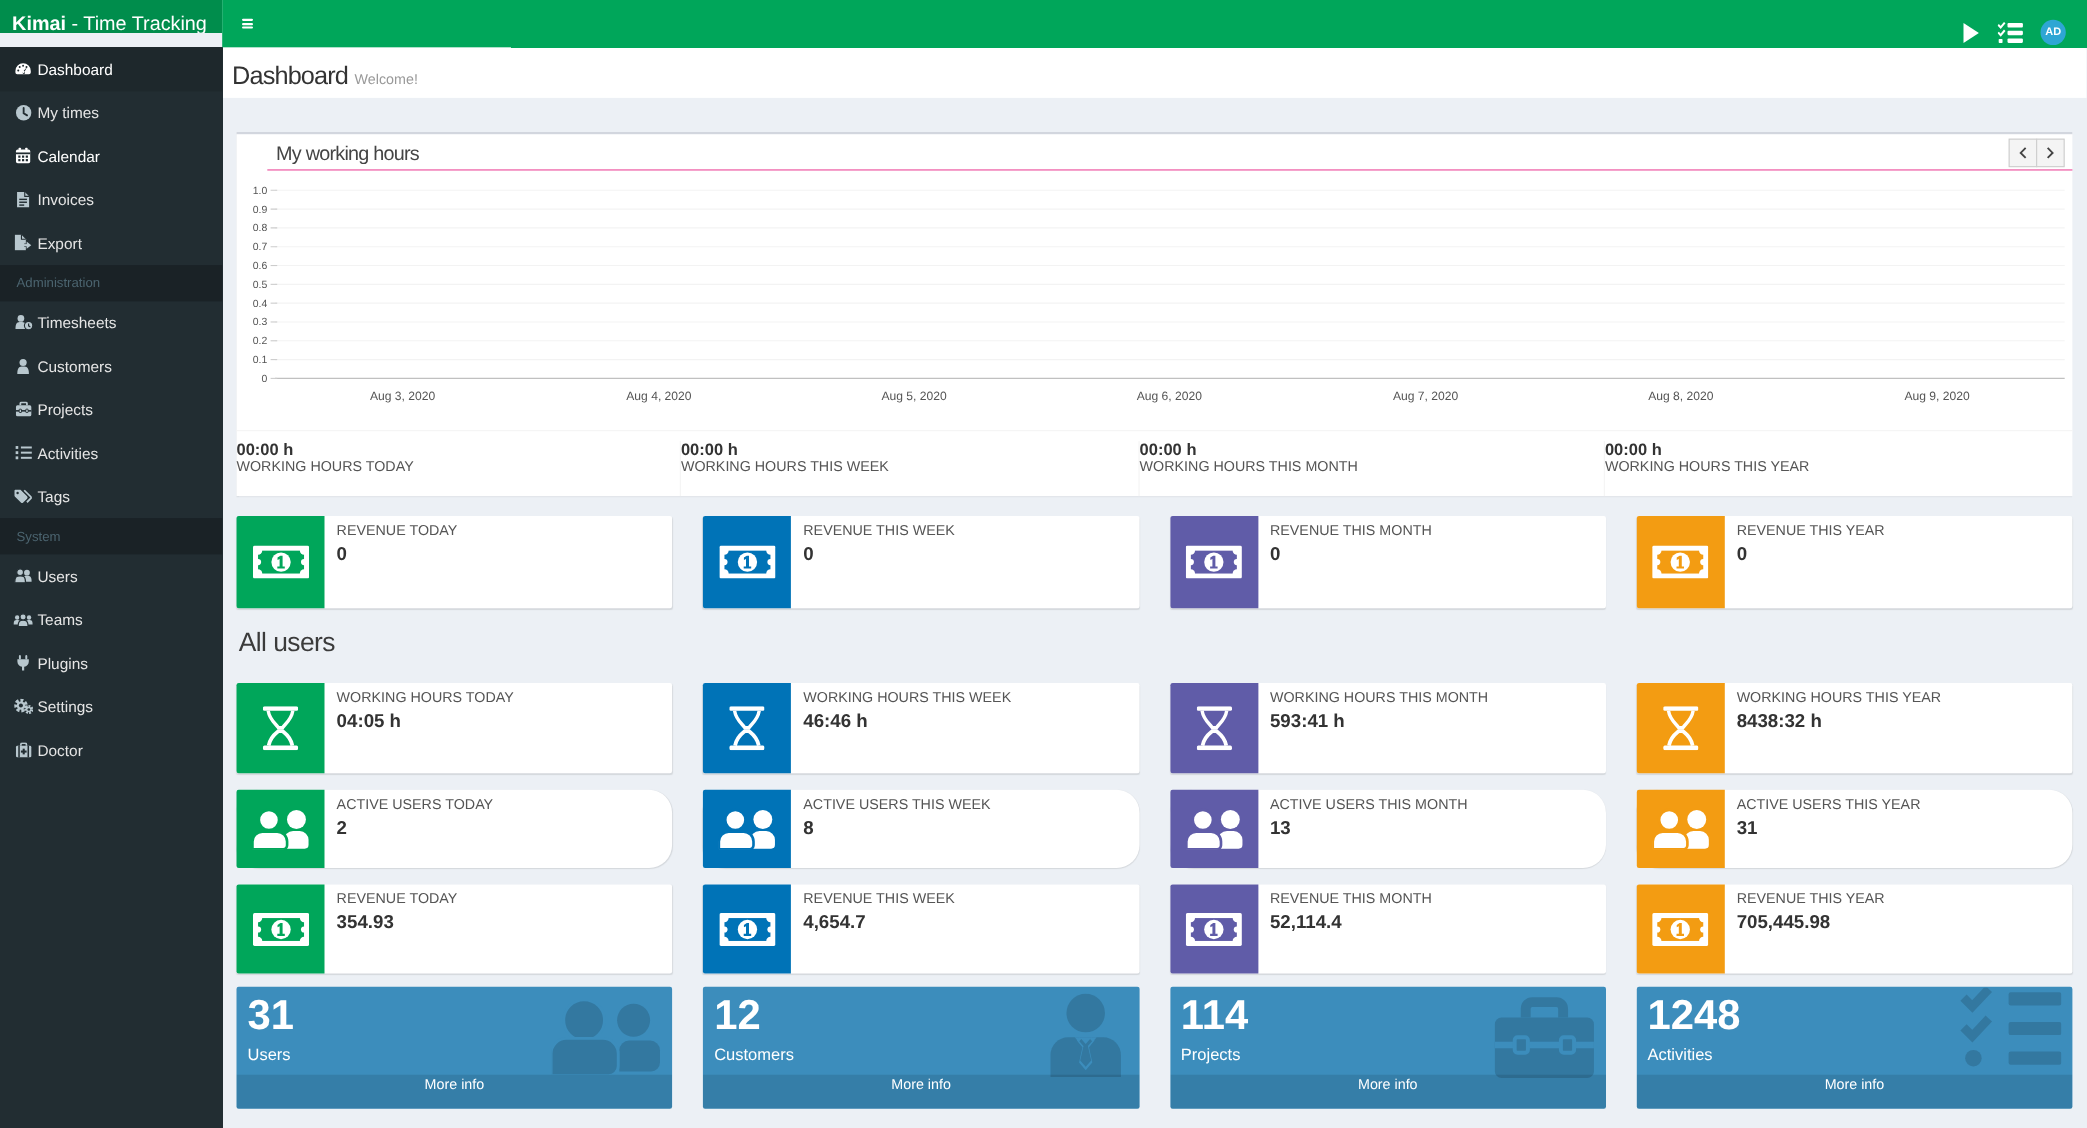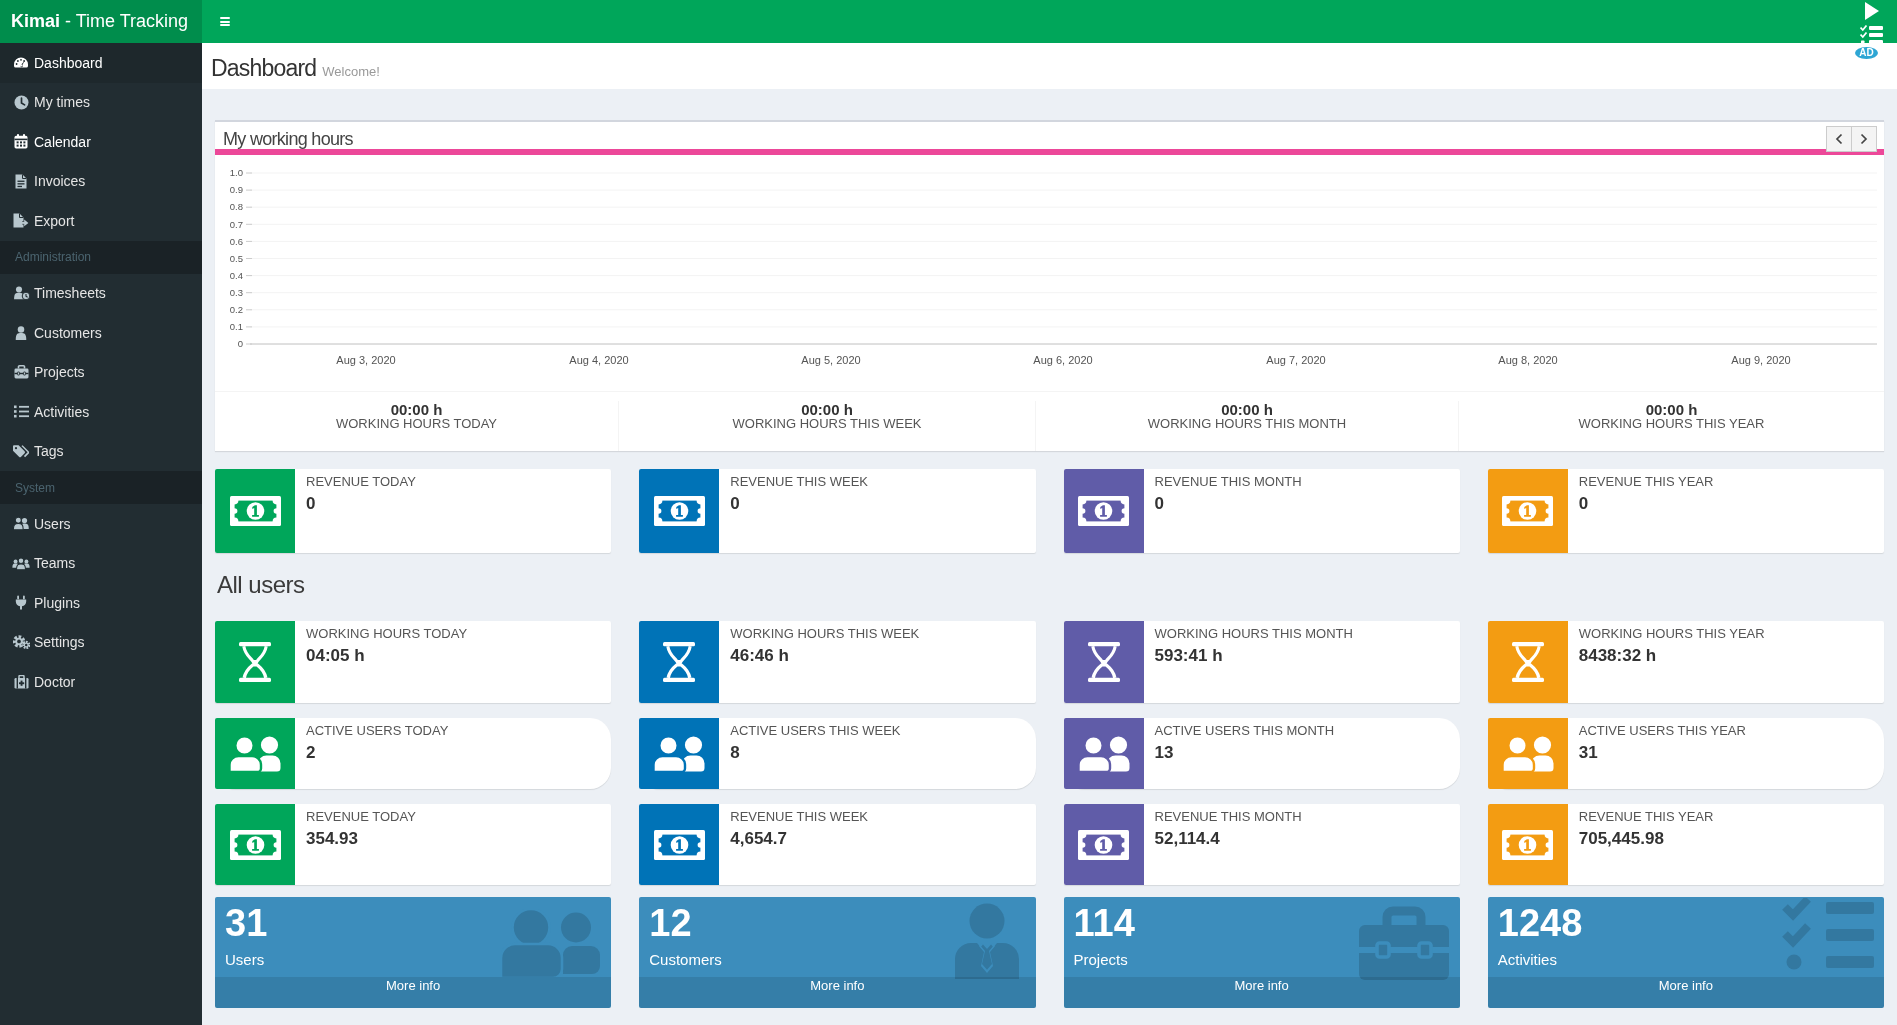--- a/index.html
+++ b/index.html
@@ -2,26 +2,26 @@
 <html><head>
 <meta charset="utf-8">
 <title>Kimai - Time Tracking</title>
 <style>
 * { margin:0; padding:0; box-sizing:border-box; }
 html,body { width:1897px; height:1025px; overflow:hidden; }
 body { font-family:"Liberation Sans", sans-serif; background:#ecf0f5; font-size:14px; color:#333; }
 
 
 .main-header { position:fixed; top:0; left:0; width:1897px; height:43px; z-index:10; }
-.logo { position:absolute; left:0; top:0; width:202px; height:43px; background:#008d4c; color:#fff; font-size:18px; line-height:43px; padding-left:11px; white-space:nowrap; overflow:hidden; }
+.logo { position:absolute; left:0; top:0; width:202px; height:30px; background:#008d4c; color:#fff; font-size:18px; line-height:43px; padding-left:11px; white-space:nowrap; overflow:hidden; }
 .logo b { font-weight:bold; }
 .navbar { position:absolute; left:202px; top:0; right:0; height:43px; background:#00a65a; }
 .hamburger { position:absolute; left:12px; top:0; width:34px; height:43px; }
 .hamburger span { position:absolute; left:6px; width:10px; height:2px; background:#fff; border-radius:1px; }
-.nav-right { position:absolute; right:0; top:0; height:59px; display:flex; align-items:center;flex-direction:column; }
+.nav-right { position:absolute; right:0; top:0; height:59px; display:flex; align-items:center; }
 .nav-ico { width:36px; height:43px; display:flex; align-items:center; justify-content:center; }
 .avatar { width:23px; height:23px; border-radius:50%; background:#2ea6d4; color:#fff; font-size:10px; font-weight:bold; display:flex; align-items:center; justify-content:center; margin-right:19px; margin-left:9px; }
 
 
 .sidebar { position:fixed; left:0; top:43px; bottom:0; width:202px; background:#222d32; z-index:9; }
 .smenu { list-style:none; }
 .smenu li a { display:flex; align-items:center; height:39.5px; padding-left:12px; color:#e5e5e5; text-decoration:none; font-size:14px; }
 .smenu li.active a { background:#1e282c; color:#fff; }
 .smenu li.hl a { color:#fff; }
 .smenu li.hdr { height:33px; display:flex; align-items:center; padding-left:15px; font-size:12px; color:#4b646f; background:#1a2226; }
@@ -29,26 +29,26 @@
 
 
 .content-wrap { margin-left:202px; margin-top:43px; }
 .content-header { background:#fff; height:46px; padding:12px 15px 0 9px; white-space:nowrap; }
 .content-header h1 { font-size:23px; font-weight:normal; color:#333; display:inline; letter-spacing:-0.8px; }
 .content-header small { font-size:13px; color:#999; margin-left:6px; font-weight:normal; letter-spacing:0; }
 .content { padding:31px 13px 0 13px; }
 
 
 .box { background:#fff; border-top:2px solid #d2d6de; box-shadow:0 1px 1px rgba(0,0,0,.1); margin-bottom:18px; position:relative; }
-.box-header { height:33px; padding:7px 0 0 8px; font-size:18px; color:#444; letter-spacing:-0.7px; border-bottom:6px solid #ec4899; }
+.box-header { height:33px; padding:7px 0 0 8px; font-size:18px; color:#444; letter-spacing:-0.7px; border-bottom:1px solid #ec4899;margin-left:28px; }
 .box-tools { position:absolute; right:7px; top:4px; }
 .box-tools .btn { display:inline-flex; width:26px; height:26px; border:1px solid #ccc; background:#f4f4f4; align-items:center; justify-content:center; vertical-align:top; }
 .box-tools .btn + .btn { margin-left:-1px; }
 .chart-area { padding:0; } .chart-area svg { display:block; }
-.box-footer { height:60px; border-top:1px solid #f4f4f4; display:flex; text-align:center; padding:9px 0 0 0; }
+.box-footer { height:60px; border-top:1px solid #f4f4f4; display:flex; text-align:left; padding:9px 0 0 0; }
 .box-footer .cell { flex:1; border-right:1px solid #f4f4f4; } .box-footer .cell:nth-child(1){flex:0 0 404px;} .box-footer .cell:nth-child(2){flex:0 0 417px;} .box-footer .cell:nth-child(3){flex:0 0 423px;}
 .box-footer .cell:last-child { border-right:none; }
 .box-footer .num { font-size:15px; font-weight:bold; color:#333; line-height:17px; }
 .box-footer .lbl { font-size:13px; color:#555; line-height:14.5px; margin-top:-1px; }
 
 
 .row4 { display:grid; grid-template-columns:repeat(4, 1fr); grid-column-gap:28px; }
 .info-box { background:#fff; box-shadow:0 1px 1px rgba(0,0,0,.1); border-radius:2px; display:flex; margin-bottom:15px; }
 .ib-icon { width:80px; flex:none; display:flex; align-items:center; justify-content:center; border-radius:2px 0 0 2px; }
 .ib-content { padding:5px 10px 0 11px; overflow:hidden; }

